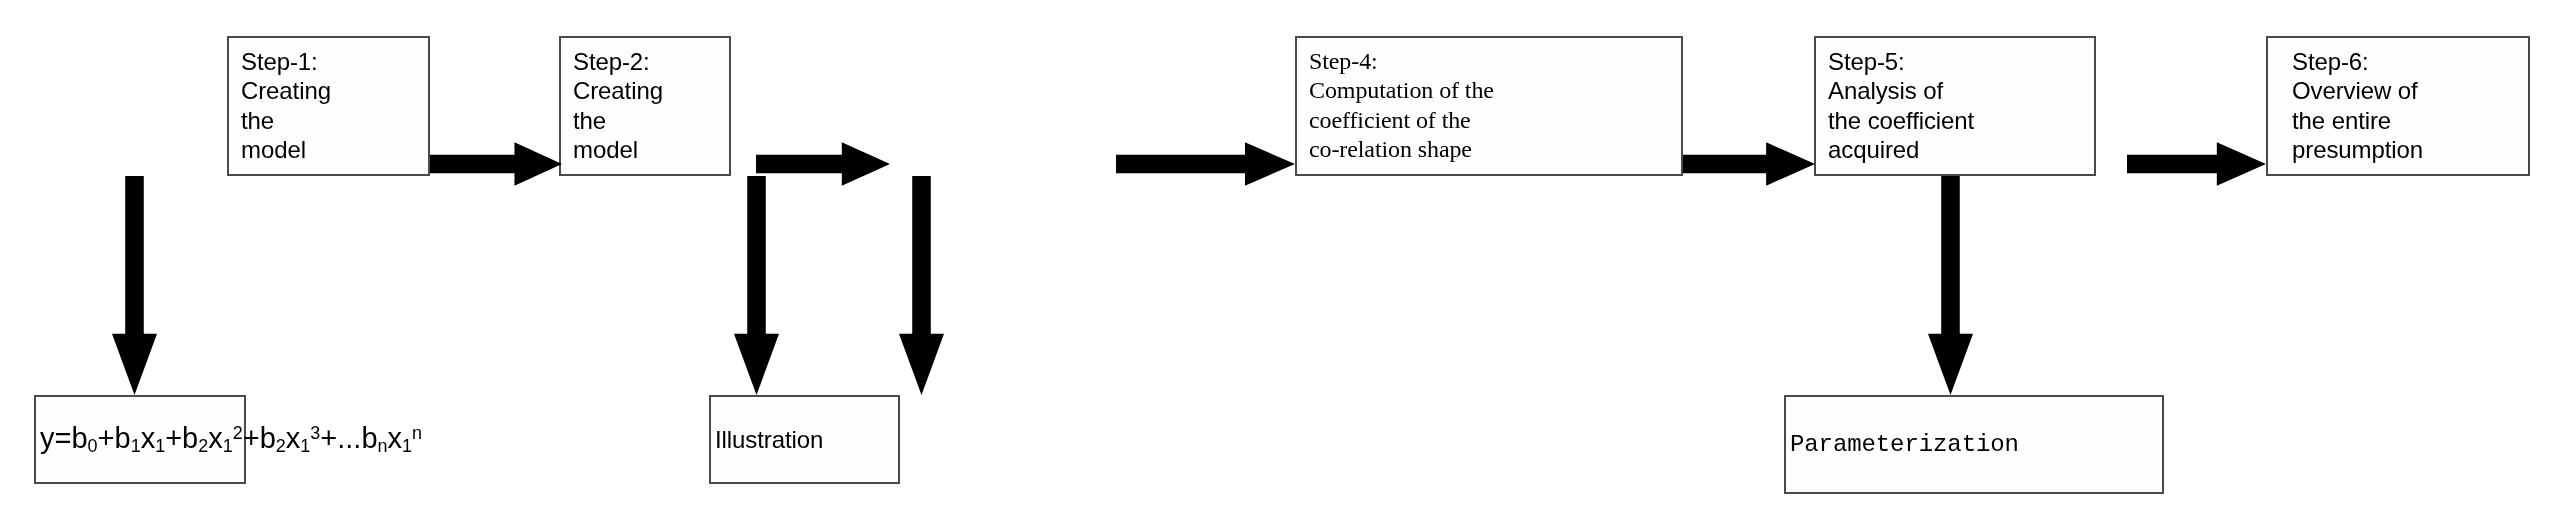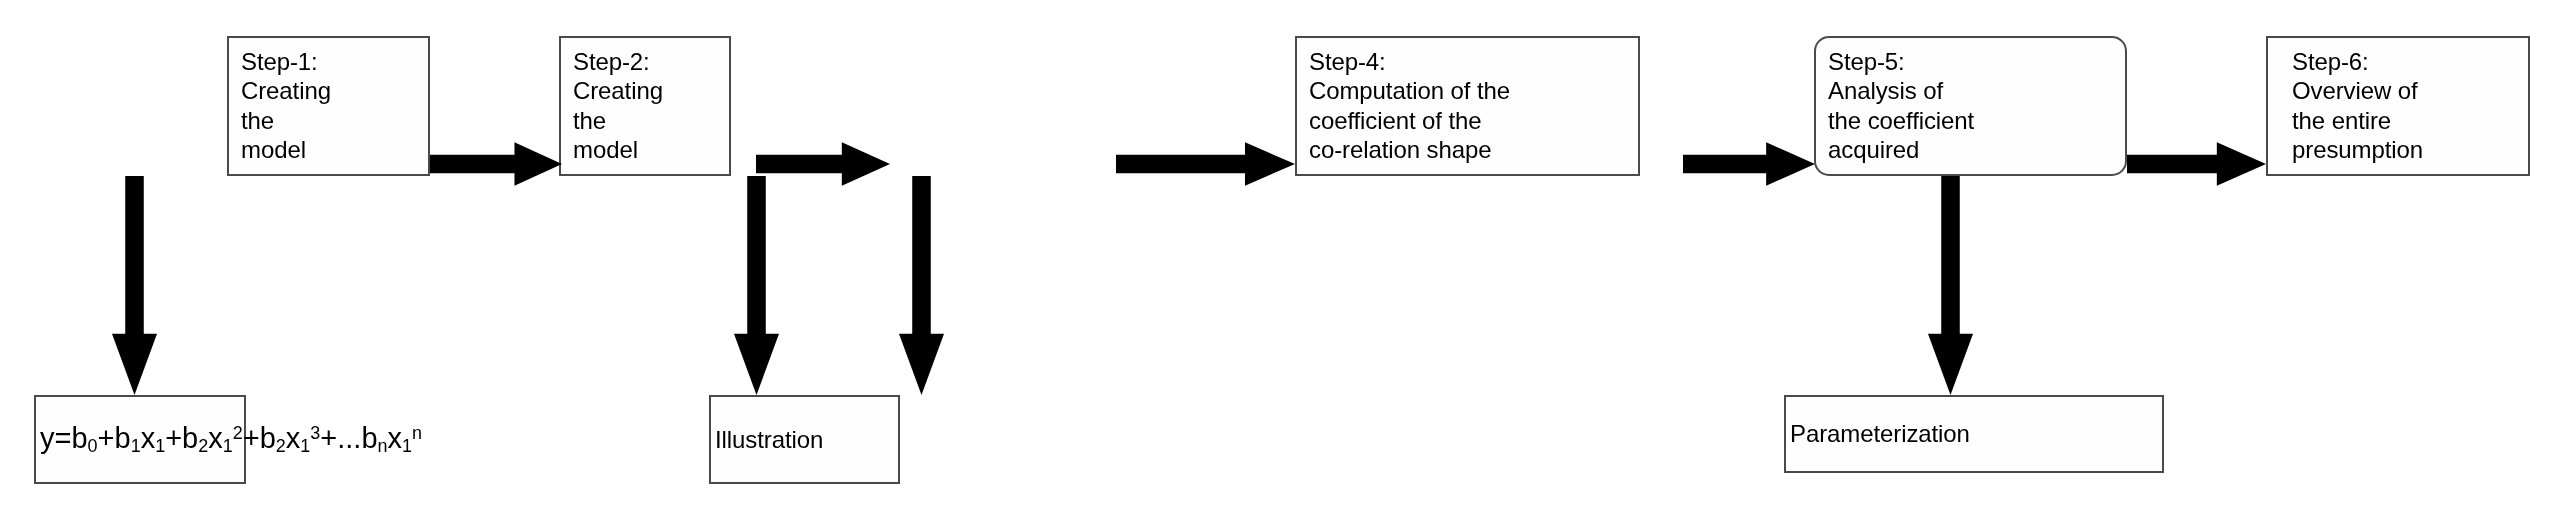--- a/index.html
+++ b/index.html
@@ -83,28 +83,28 @@
   </div>
 
   <div class="node step-node" style="left:559px; top:36px; width:172px; height:140px;">
     <span class="node-text">Step-2:
 Creating
 the
 model</span>
   </div>
 
 
-  <div class="node step-node" style="left:1295px; top:36px; width:345px; height:140px;">
+  <div class="node step-node" style="left:1295px; top:36px; width:388px; height:140px;font-family:Liberation Serif, serif;">
     <span class="node-text">Step-4:
 Computation of the
 coefficient of the
 co-relation shape</span>
   </div>
 
-  <div class="node step-node" style="left:1814px; top:36px; width:313px; height:140px;border-radius:15px;">
+  <div class="node step-node" style="left:1814px; top:36px; width:282px; height:140px;">
     <span class="node-text">Step-5:
 Analysis of
 the coefficient
 acquired</span>
   </div>
 
   <div class="node step-node" style="left:2266px; top:36px; width:264px; height:140px;padding-left:24px;">
     <span class="node-text">Step-6:
 Overview of
 the entire
@@ -114,21 +114,21 @@
   <div class="node leaf-node formula-node" style="left:34px; top:395px; width:212px; height:89px;">
     <span>
       <span>y=b</span><sub>0</sub><span>+b</span><sub>1</sub><span>x</span><sub>1</sub><span>+b</span><sub>2</sub><span>x</span><sub>1</sub><sup>2</sup><span>+b</span><sub>2</sub><span>x</span><sub>1</sub><sup>3</sup><span>+...b</span><sub>n</sub><span>x</span><sub>1</sub><sup>n</sup>
     </span>
   </div>
 
   <div class="node leaf-node" style="left:709px; top:395px; width:191px; height:89px;">
     <span>Illustration</span>
   </div>
 
-  <div class="node leaf-node" style="left:1784px; top:395px; width:380px; height:78px;">
+  <div class="node leaf-node" style="left:1784px; top:395px; width:380px; height:99px;font-family:Liberation Mono, monospace;">
     <span>Parameterization</span>
   </div>
 
   <div class="arrow" style="left:430px; top:141px; width:132px; height:46px;">
     <svg width="132" height="46" viewBox="0 0 200 70" preserveAspectRatio="none">
       <path class="arrow-shape" d="M0,21 L128,21 L128,2 L200,35 L128,68 L128,49 L0,49 Z"></path>
     </svg>
   </div>
 
   <div class="arrow" style="left:756px; top:141px; width:134px; height:46px;">

